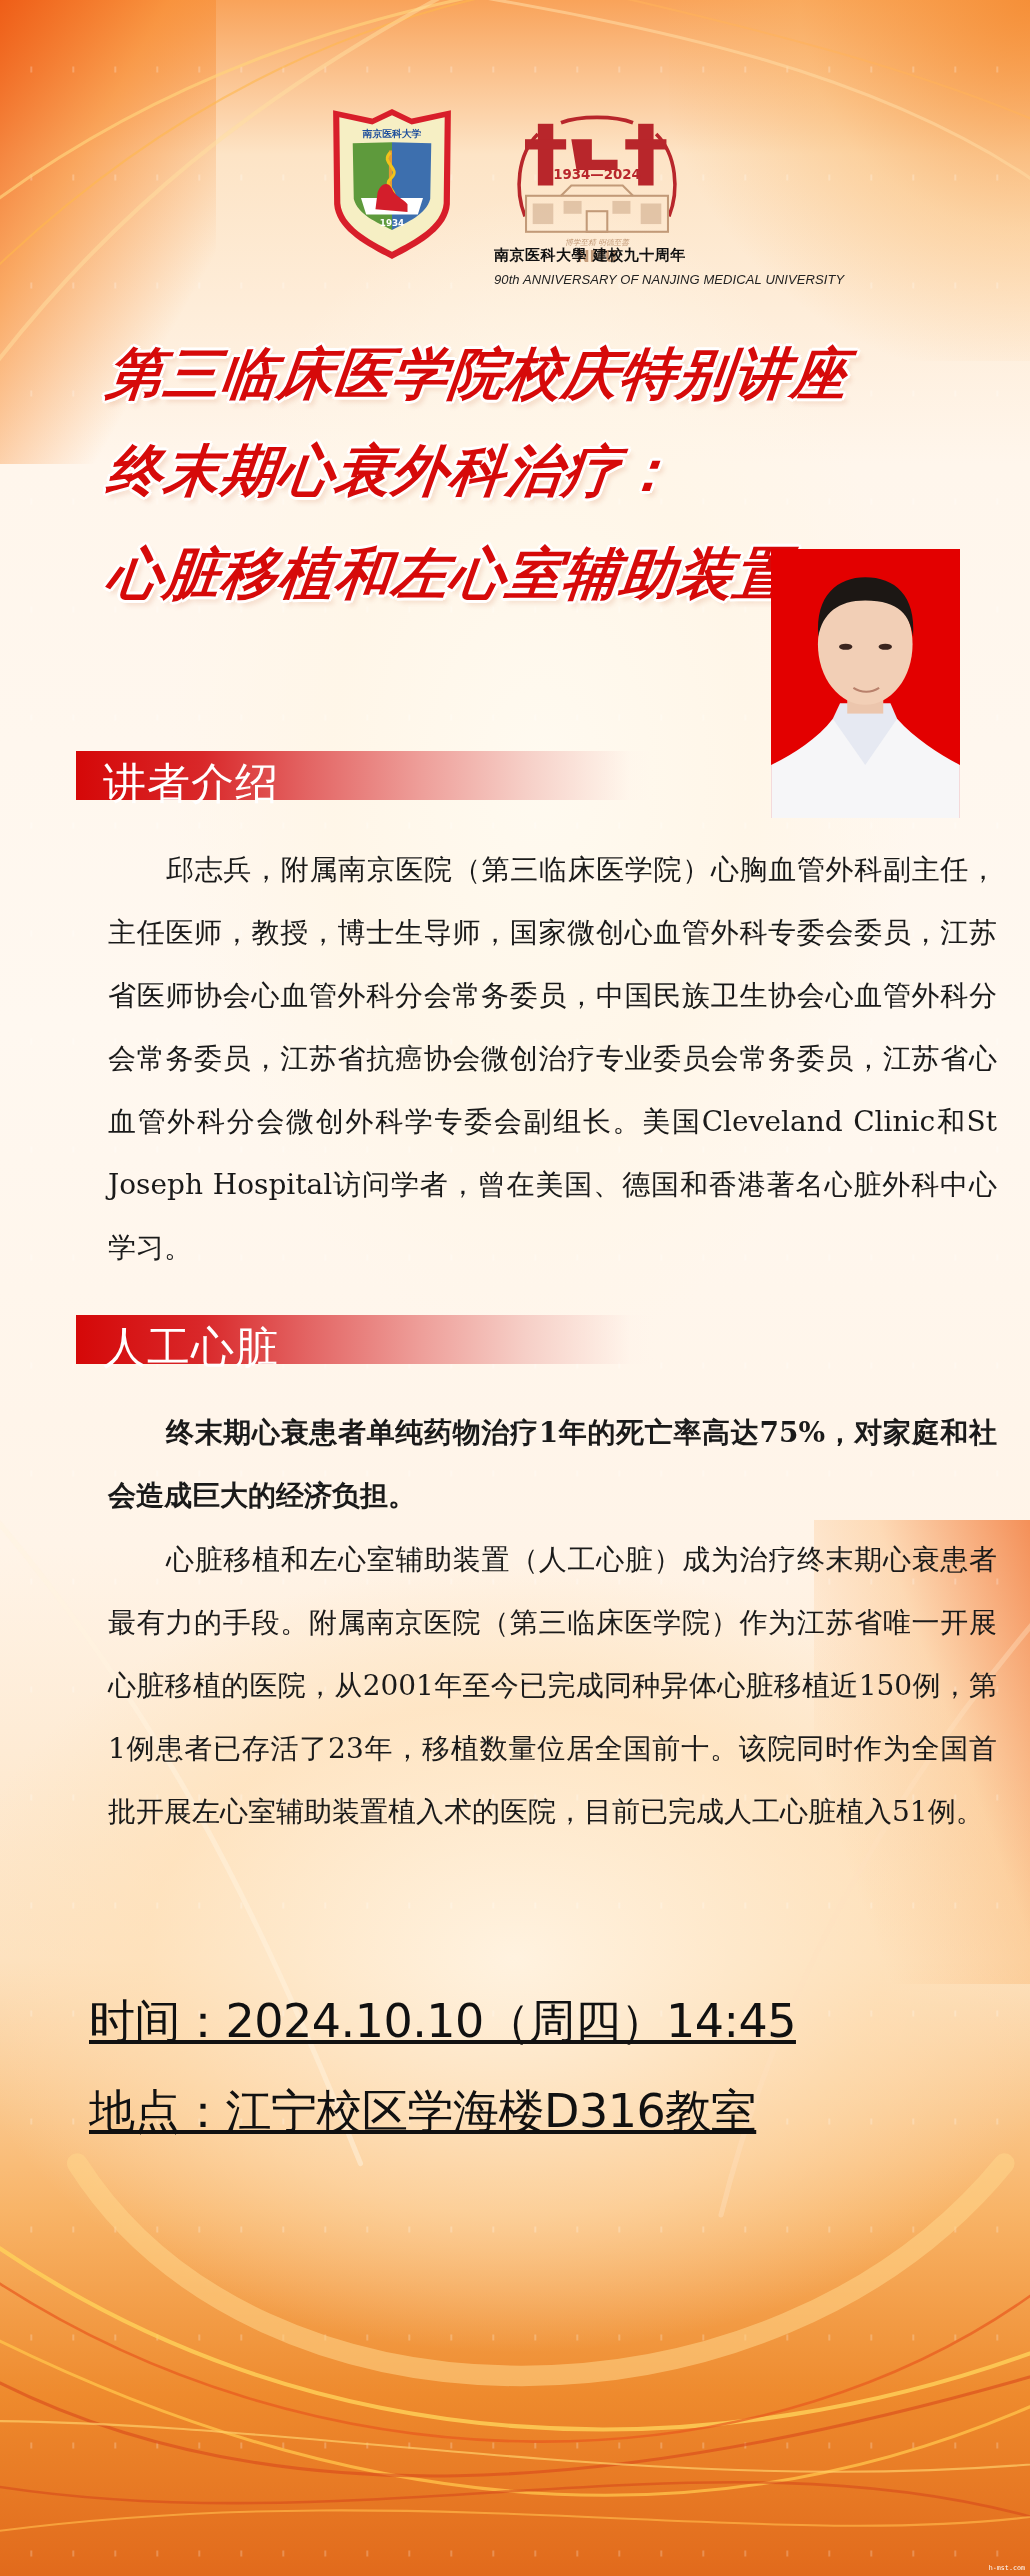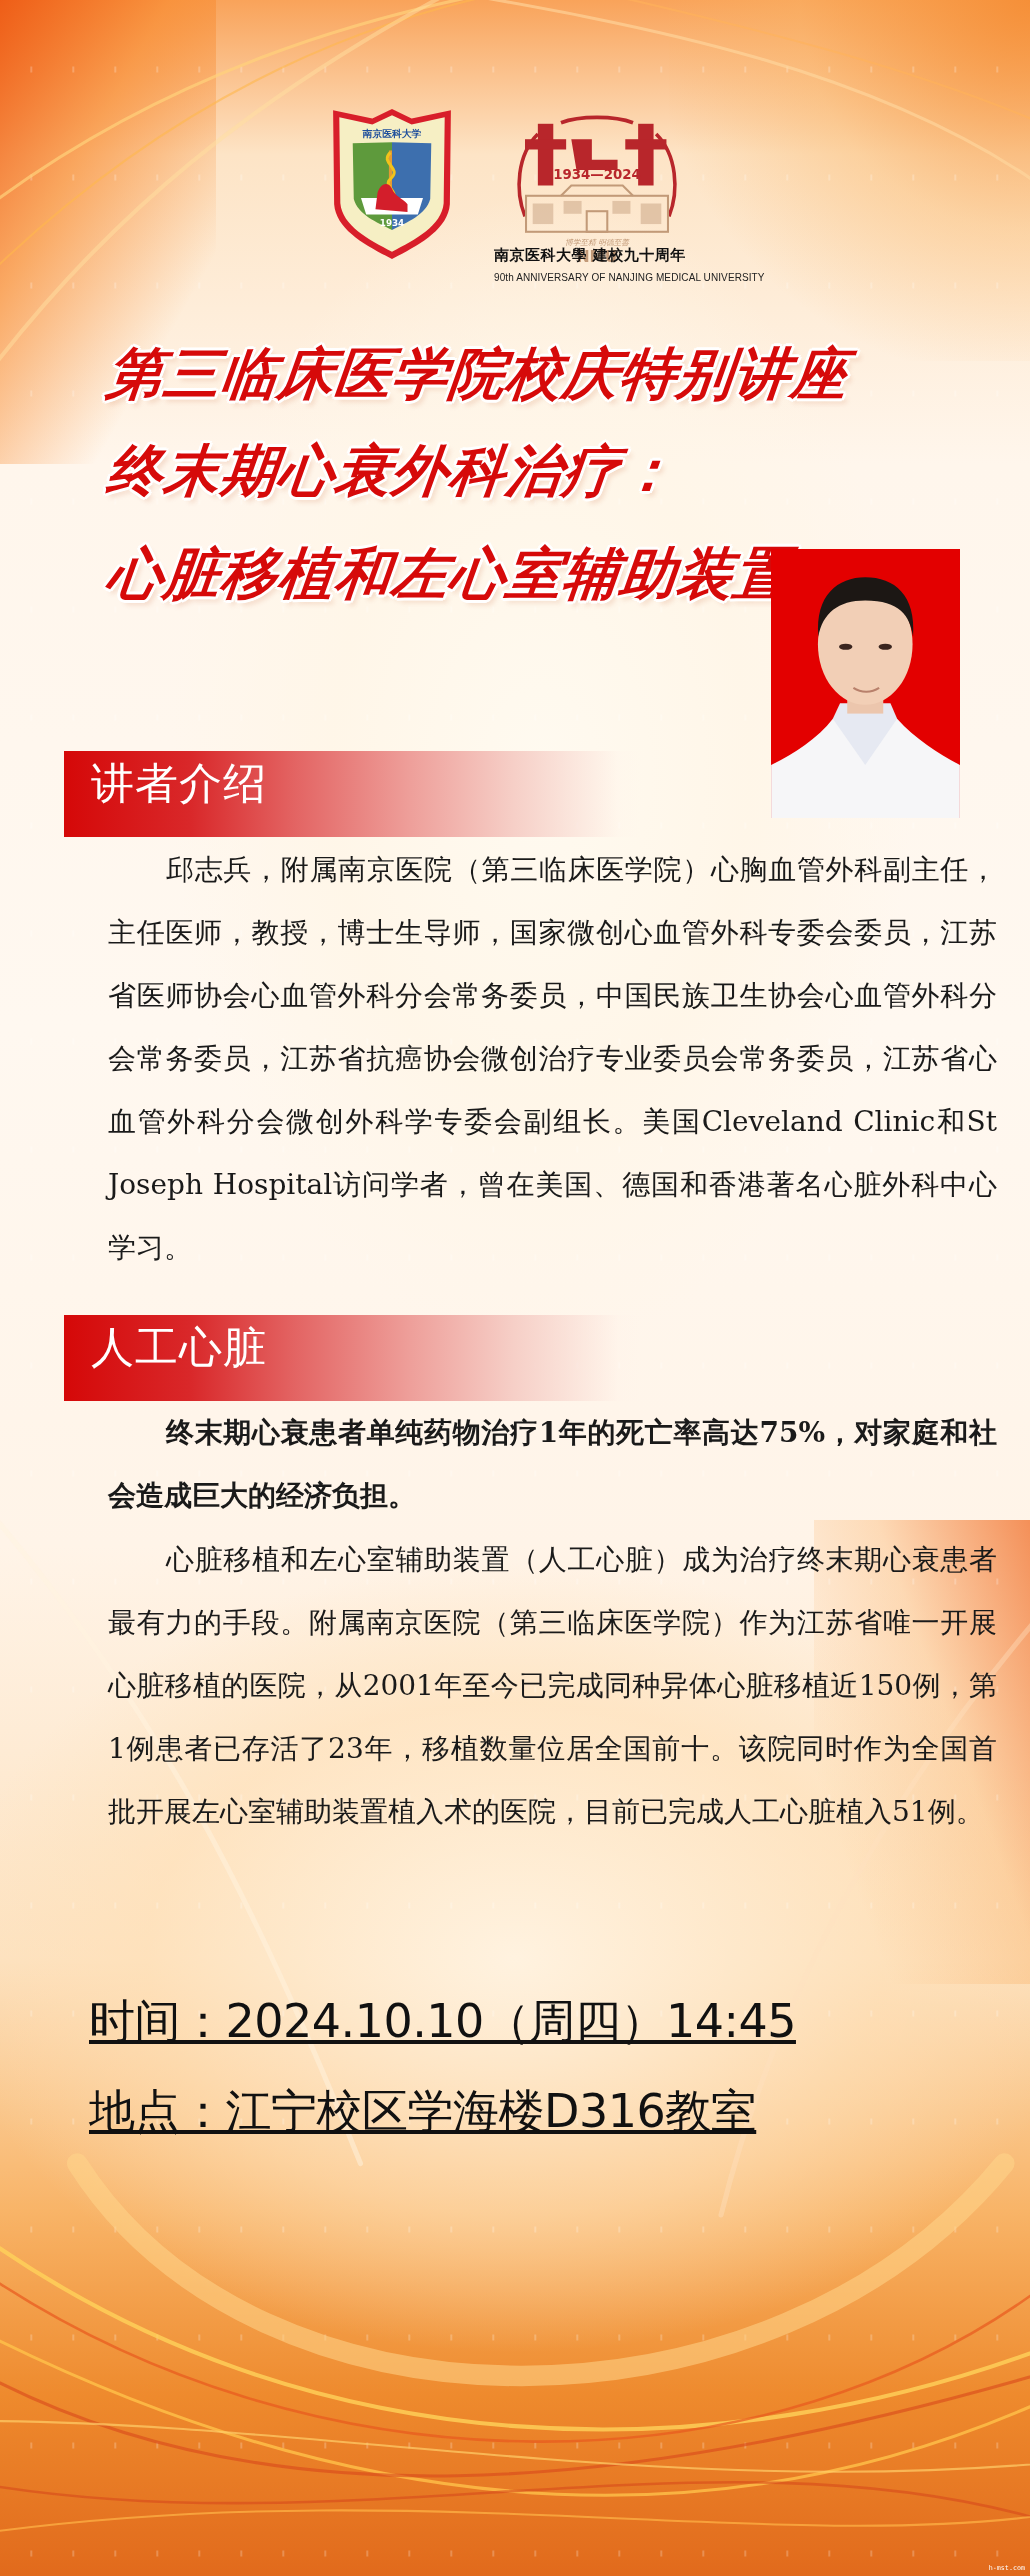--- a/index.html
+++ b/index.html
@@ -18,37 +18,37 @@
   .bg-right-mid { position:absolute; right:0; top:1520px; width:216px; height:464px;
     background:linear-gradient(250deg, rgba(240,110,40,0.75) 0%, rgba(250,170,90,0.35) 40%, rgba(255,220,180,0) 80%); }
   .dots { position:absolute; left:0; right:0; top:0; height:2576px;
     background-image:radial-gradient(ellipse 2.1px 4.6px at center, rgba(255,255,255,0.45) 0 60%, transparent 70%);
     background-size:42px 108px; background-position:10.3px 15.5px; opacity:0.5; }
   svg.waves { position:absolute; left:0; top:0; }
 
   .logo-shield { position:absolute; left:330px; top:106px; width:124px; height:155px; }
   .logo-anniv { position:absolute; left:489px; top:93px; width:216px; height:185px; }
   .anniv-cn { position:absolute; left:494px; top:246px; font-family:"DejaVu Serif",serif; font-weight:bold; font-size:15px; color:#111; white-space:nowrap; letter-spacing:0.5px; }
-  .anniv-en { position:absolute; left:494px; top:272px; font-family:"Liberation Sans",sans-serif; font-size:10px; color:#222; white-space:nowrap; letter-spacing:0.1px; }
+  .anniv-en { position:absolute; left:494px; top:272px; font-family:"Liberation Sans",sans-serif; font-size:13px; color:#222; white-space:nowrap; letter-spacing:0.1px;font-style:italic; }
 
   .title { position:absolute; left:107px; font-family:"DejaVu Sans",sans-serif; font-weight:bold; font-style:italic;
     font-size:56px; color:#d60a0a; letter-spacing:1px; white-space:nowrap;
     -webkit-text-stroke:0px; paint-order:stroke fill;
     text-shadow: 0 0 1px #fff,
       3.1px 0 0 #fff, -3.1px 0 0 #fff, 0 3.1px 0 #fff, 0 -3.1px 0 #fff,
       2.1px 2.1px 0 #fff, -2.1px -2.1px 0 #fff, 2.1px -2.1px 0 #fff, -2.1px 2.1px 0 #fff,
       4.6px 4.6px 5.2px rgba(180,60,0,0.15);
     transform:skewX(-6deg); line-height:1; }
   .t1 { top:346px; }
   .t2 { top:443px; }
   .t3 { top:546px; }
 
   .photo { position:absolute; left:771px; top:549px; width:189px; height:269px; background:#e30000; overflow:hidden; }
 
-  .section-bar { position:absolute; left:64px; width:577px; height:86px;
+  .section-bar { position:absolute; left:76px; width:577px; height:49px;
     background:linear-gradient(90deg, #d50808 0%, #d9282a 22%, #e36463 40%, #ee9f9a 60%, #f6cfc7 78%, rgba(255,240,232,0.2) 96%, rgba(255,255,255,0) 100%); }
   .section-bar span { position:absolute; left:27px; top:11.3px; font-family:"DejaVu Sans",sans-serif; font-size:43px; color:#fff; letter-spacing:1px; line-height:1; }
   .bar1 { top:751px; }
   .bar2 { top:1315px; }
 
   .para { position:absolute; left:76px; width:889px; font-size:28px; line-height:63px; color:#1a1a1a;
     text-align:justify; text-indent:58px; font-family:"DejaVu Serif","Liberation Serif",serif;margin-left:32px; }
   .p-bio { top:838px; }
   .p-lec1 { top:1401px;font-weight:bold; }
   .p-lec2 { top:1528px; }

